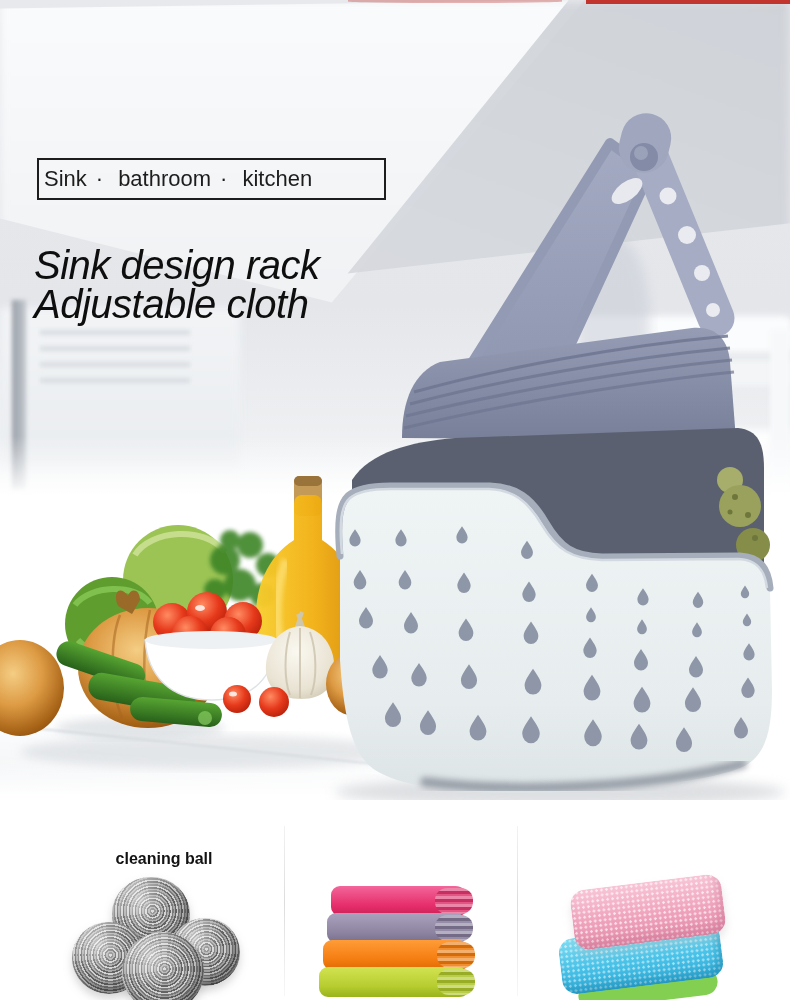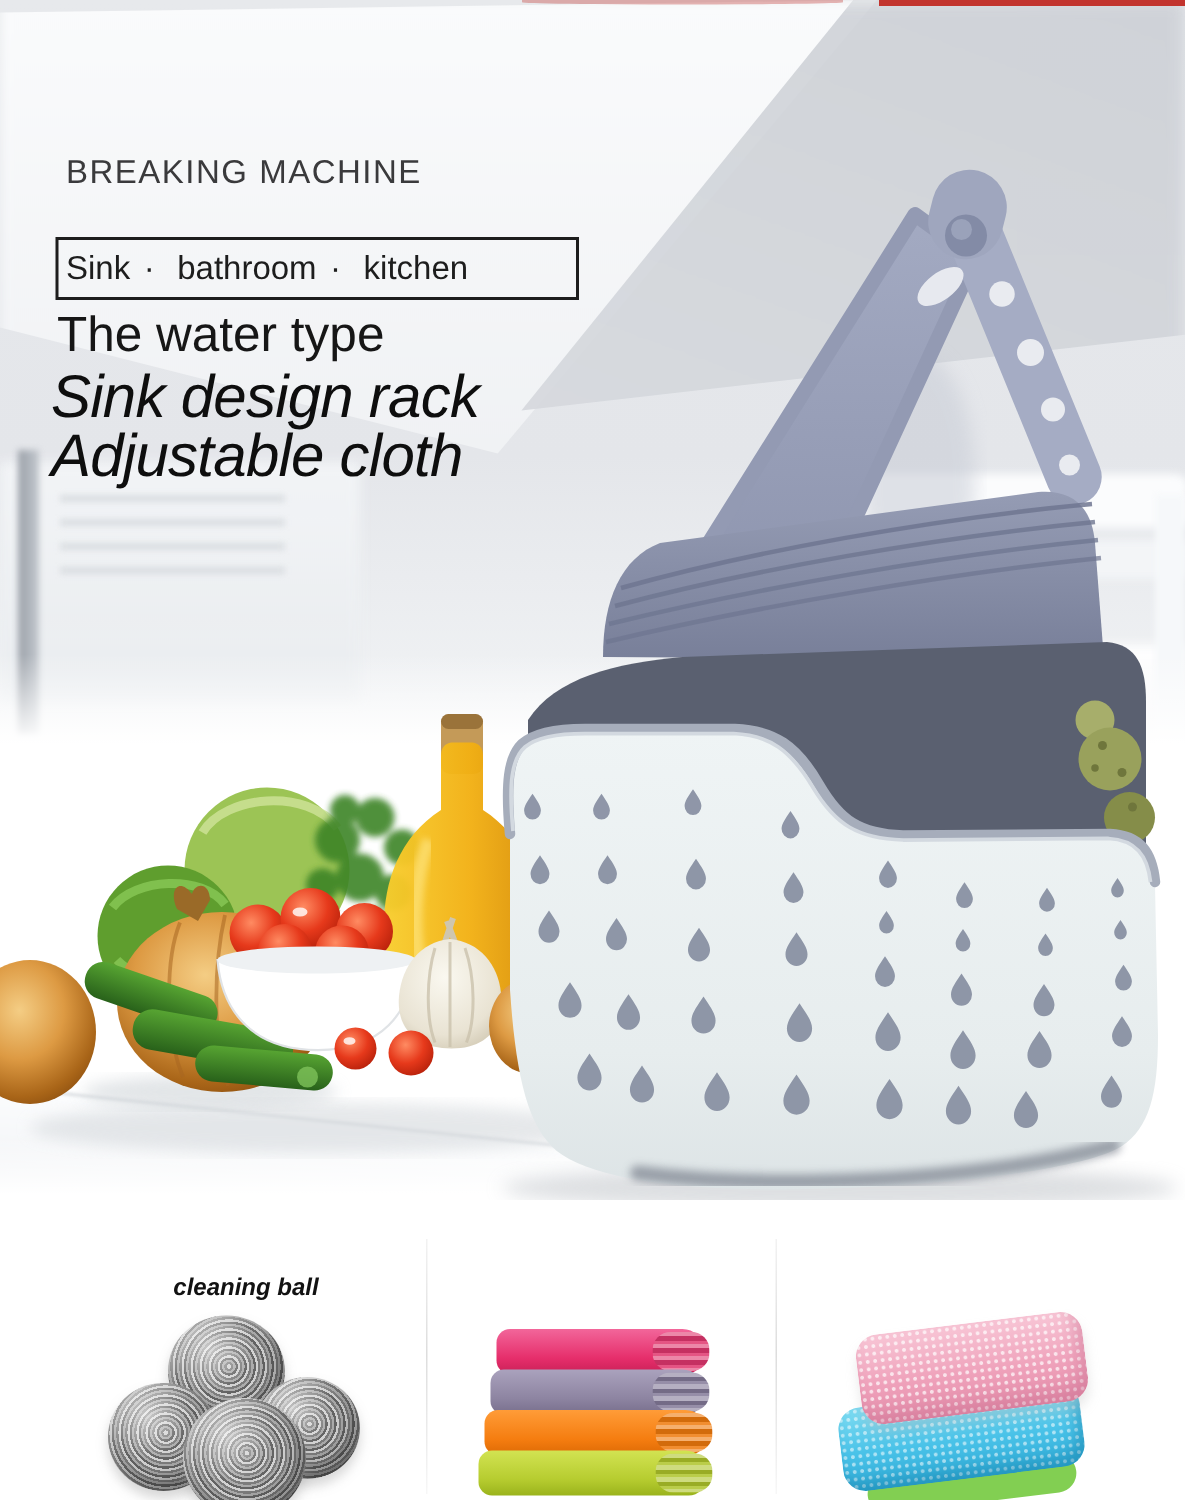--- a/index.html
+++ b/index.html
@@ -52,21 +52,21 @@
   .headline{position:absolute;left:34px;top:246px;font-size:40px;font-style:italic;
          color:#0e0e0e;line-height:39px;z-index:9;letter-spacing:-.5px;}
   svg.veggies{position:absolute;left:0;top:420px;z-index:3;}
   svg.product{position:absolute;left:320px;top:95px;z-index:4;}
 
   
   .bottom{position:absolute;left:0;top:800px;width:790px;height:200px;background:#fff;}
   .divider{position:absolute;top:26px;width:1px;height:170px;
          background:linear-gradient(180deg,#f2f2f2,#dddddd 45%,#f7f7f7);}
   .d1{left:284px;} .d2{left:517px;}
-  .blabel{position:absolute;font-size:16px;font-weight:bold;font-style:italic;color:#121212;
+  .blabel{position:absolute;font-size:16px;font-weight:bold;color:#121212;
          text-align:center;z-index:5;}
   .blabel1{left:0;width:284px;top:50px;transform:translateX(22px);}
   .blabel2{left:284px;width:233px;top:53px;transform:translateX(-28px);}
   .blabel3{left:517px;width:273px;top:53px;transform:translateX(-34px);}
 
   .balls{position:absolute;left:70px;top:72px;width:200px;height:128px;}
   .ball{position:absolute;border-radius:50%;
     background:
       radial-gradient(circle at 35% 30%, rgba(255,255,255,.6), rgba(255,255,255,0) 42%),
       repeating-radial-gradient(circle at 52% 46%, #d2d2d2 0 1.5px, #7c7c7c 1.5px 3px, #ababab 3px 4.5px, #646464 4.5px 6px),
@@ -342,29 +342,27 @@
           <use href="#drop" transform="translate(749,652) scale(0.8)"></use>
           <use href="#drop" transform="translate(748,688) scale(0.95)"></use>
           <use href="#drop" transform="translate(741,728) scale(1)"></use>
         </g>
 
       <path d="M425,782 C510,793 645,789 742,764" stroke="#7c828e" stroke-width="10" stroke-linecap="round" fill="none" opacity=".7" filter="url(#pblur3)"></path>
     </svg>
 
     <div class="photo-fade"></div>
 
-    <div class="brand">BREAKING MACHINE</div>
     <div class="cat-box">
       <span>Sink</span>
       <span class="cat-sep">·</span>
       <span>bathroom</span>
       <span class="cat-sep">·</span>
       <span>kitchen</span>
     </div>
-    <div class="subtitle">The water type</div>
     <div class="headline">
       <div>Sink design rack</div>
       <div>Adjustable cloth</div>
     </div>
   </div>
 
   <div class="bottom">
     <div class="divider d1"></div>
     <div class="divider d2"></div>
 

